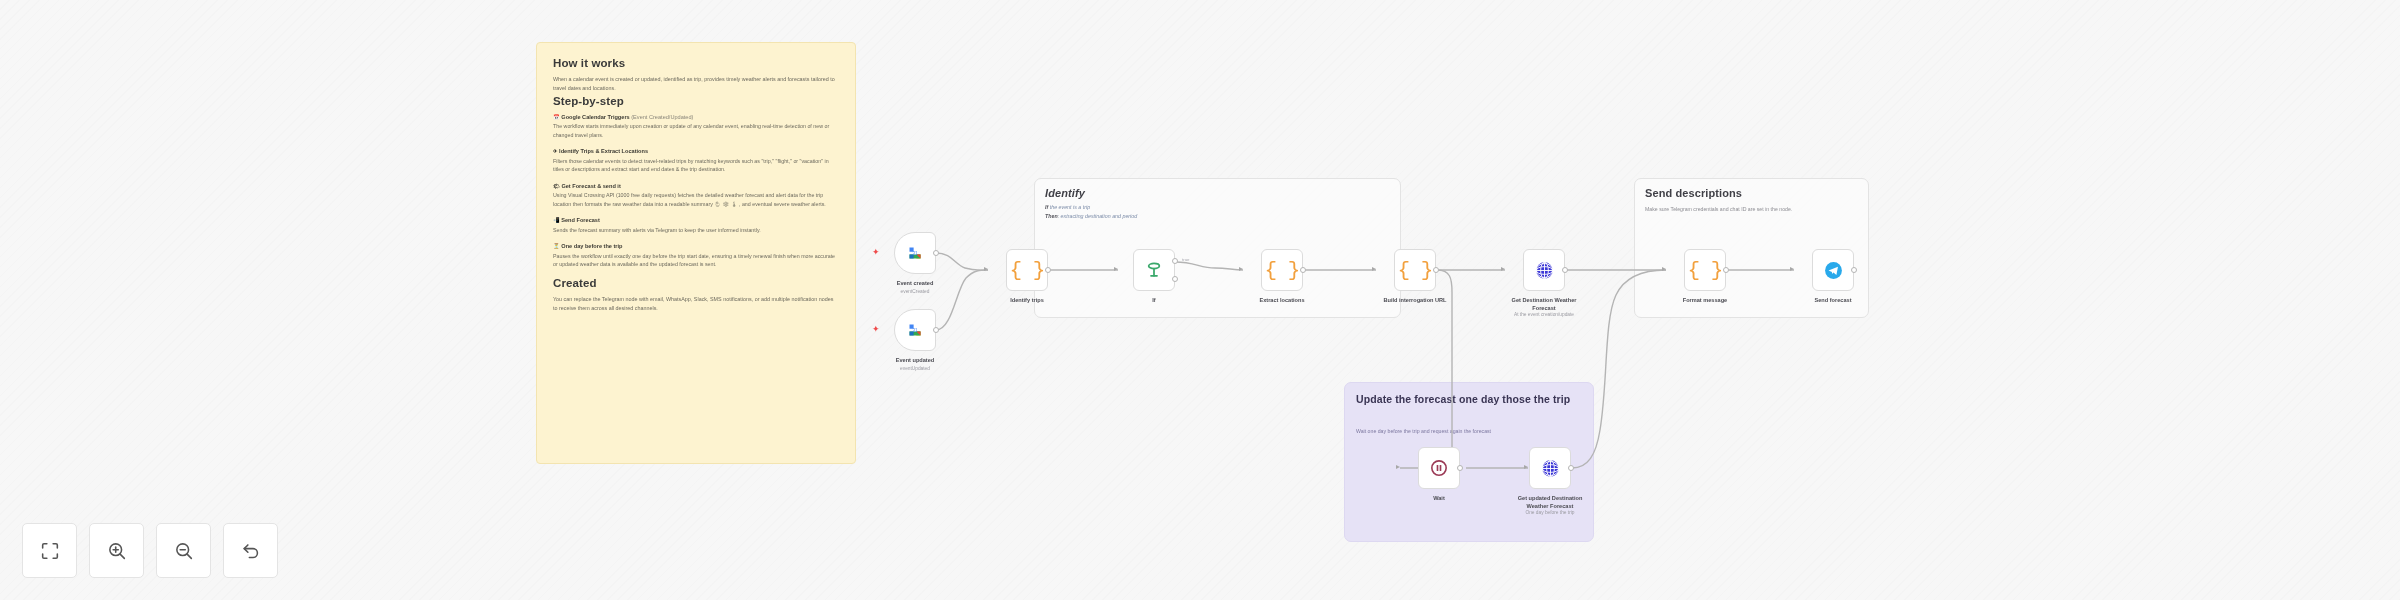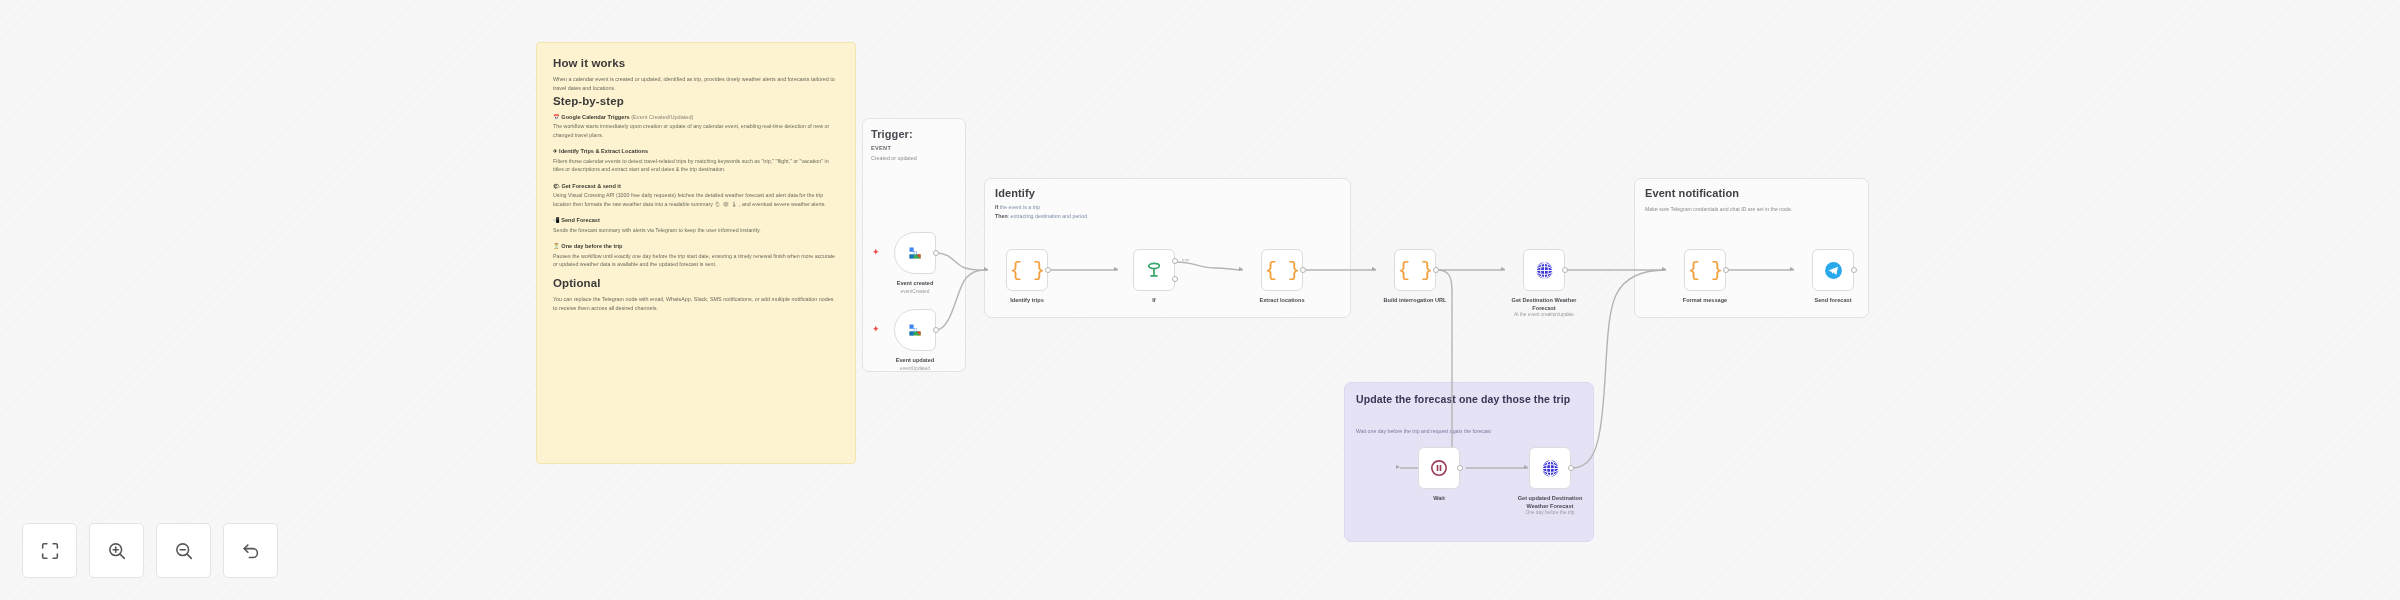--- a/index.html
+++ b/index.html
@@ -102,21 +102,21 @@
   }
 
   #grp-trigger { left: 862px; top: 118px; width: 104px; height: 254px; }
   #grp-trigger .g-title { left: 8px; top: 9px; font-size: 11px; color: #4a4a52; }
   #grp-trigger .g-ev {
     position: absolute; left: 8px; top: 26px;
     font-size: 5.6px; font-weight: 700; color: #6b6b72; letter-spacing: 0.3px;
   }
   #grp-trigger .g-sub { left: 8px; top: 35px; font-size: 5.3px; }
 
-  #grp-identify { left: 984px; top: 178px; width: 367px; height: 140px; }
+  #grp-identify { left: 1034px; top: 178px; width: 367px; height: 140px; font-style: italic; }
   #grp-identify .g-title { left: 10px; top: 8px; }
   #grp-identify .g-cond {
     position: absolute; left: 10px; top: 24px;
     font-size: 5.3px; line-height: 1.72; color: #7a7a81;
   }
   #grp-identify .g-cond b { color: #55555c; }
   #grp-identify .g-cond .kw { color: #7c8ca8; }
 
   #grp-forecast { left: 1343px; top: 178px; width: 285px; height: 140px; }
   #grp-forecast .g-title { left: 10px; top: 8px; }
@@ -304,42 +304,37 @@
     </div>
 
     <div class="step">
       <div class="st-title">
         <span class="emo">⏳</span>
         <span>One day before the trip</span>
       </div>
       <div class="st-body">Pauses the workflow until exactly one day before the trip start date, ensuring a timely renewal finish when more accurate or updated weather data is available and the updated forecast is sent.</div>
     </div>
 
-    <h2 class="spaced">Optional</h2>
+    <h2 class="spaced">Created</h2>
     <p class="lead">You can replace the Telegram node with email, WhatsApp, Slack, SMS notifications, or add multiple notification nodes to receive them across all desired channels.</p>
   </div>
 
-  <div class="group" id="grp-trigger">
-    <div class="g-title">Trigger:</div>
-    <div class="g-ev">EVENT</div>
-    <div class="g-sub">Created or updated</div>
-  </div>
 
   <div class="group" id="grp-identify">
     <div class="g-title">Identify</div>
     <div class="g-cond">
       <div><b>If</b>
         <span class="kw">the event is a trip</span></div>
       <div><b>Then</b><span class="kw">: extracting destination and period</span></div>
     </div>
   </div>
 
 
   <div class="group" id="grp-notify">
-    <div class="g-title">Event notification</div>
+    <div class="g-title">Send descriptions</div>
     <div class="g-sub">Make sure Telegram credentials and chat ID are set in the node.</div>
   </div>
 
   <div class="group" id="grp-update">
     <div class="g-title">Update the forecast one day those the trip</div>
     <div class="g-sub">Wait one day before the trip and request again the forecast</div>
   </div>
 
   <div class="bolt" style="left:872px; top:248px;">✦</div>
   <div class="node trigger-node" style="left:894px; top:232px;">

